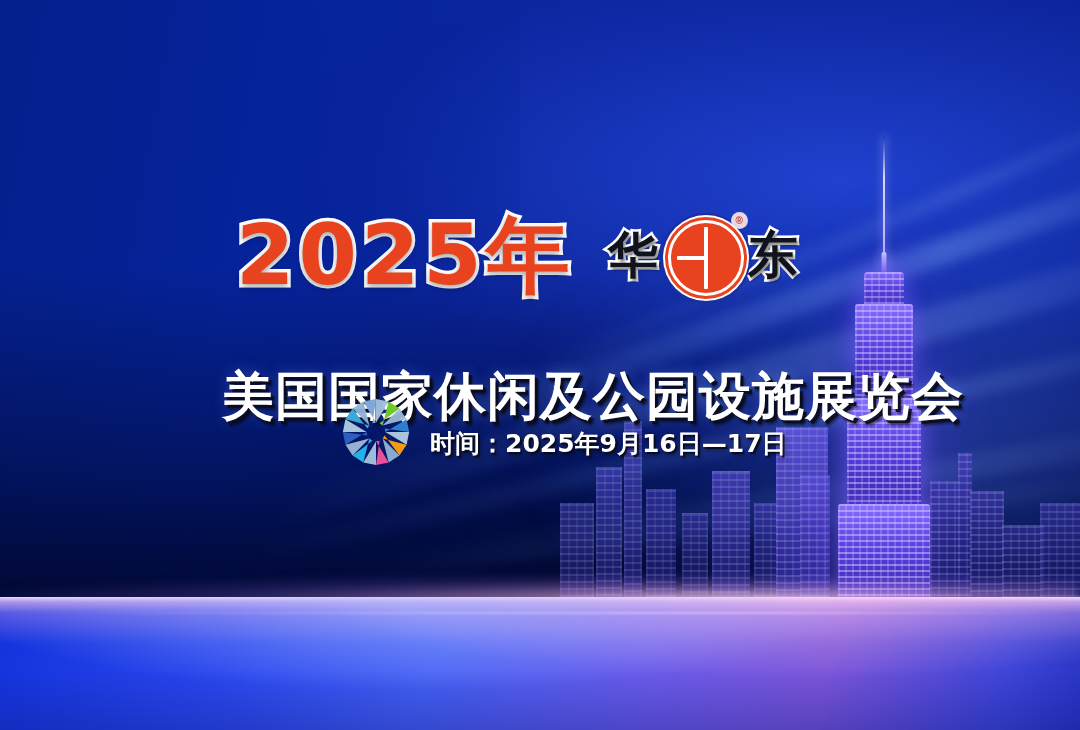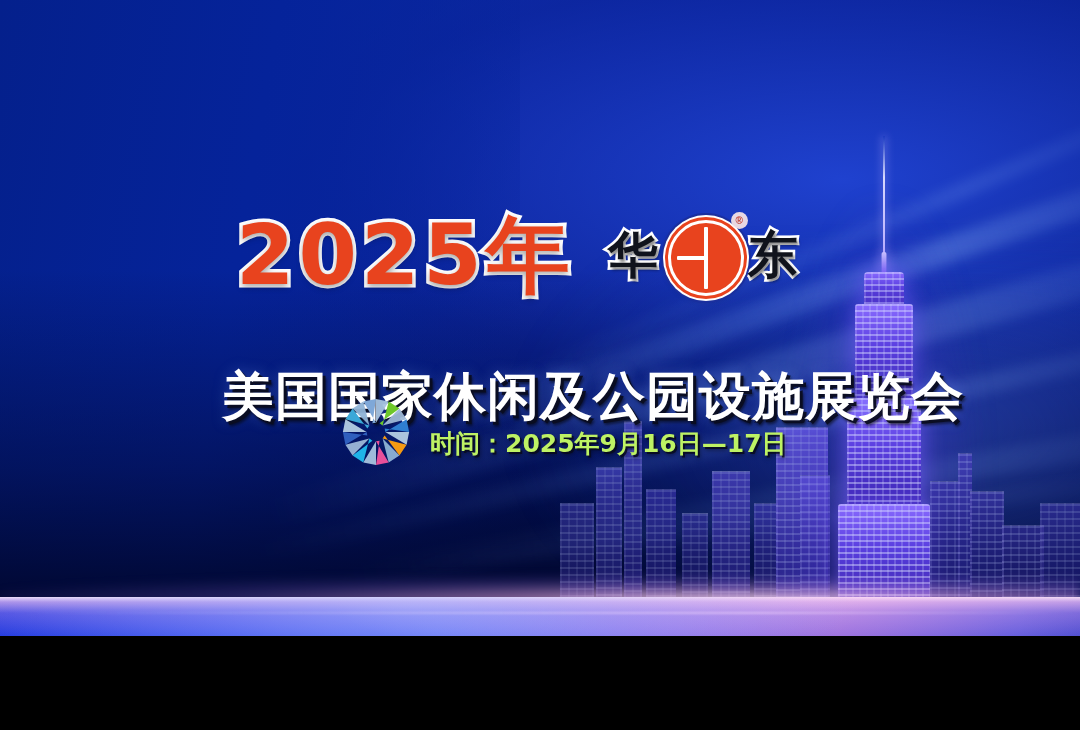--- a/index.html
+++ b/index.html
@@ -1,20 +1,20 @@
 <!DOCTYPE html>
 <html><head>
 <meta charset="utf-8">
 <style>
   html,body{margin:0;padding:0;background:#000;}
   body{font-family:"Liberation Sans","DejaVu Sans",sans-serif;}
 
   .banner{
     position:relative;
-    width:1080px;height:636px;
+    width:1080px;height:730px;
     overflow:hidden;
     background:#052190;
   }
 
   
   .sky{
     position:absolute;left:0;top:0;width:1080px;height:600px;
     background:
       radial-gradient(130% 90% at 78% 30%, rgba(36,72,220,.85) 0%, rgba(17,40,165,.55) 38%, rgba(4,20,110,0) 70%),
       linear-gradient(160deg,#0a2ea8 0%,#062297 28%,#041b80 55%,#03145f 80%,#020d44 100%);
@@ -168,21 +168,21 @@
       4px 5px 3px rgba(0,0,0,.55),
       0 0 14px rgba(120,160,255,.35);
     margin-top: 46px;
   }
 
   .info-block{position:absolute;left:340px;top:396px;display:flex;align-items:center;gap:18px;}
   .pinwheel{position:relative;width:72px;height:72px;flex:0 0 72px;}
   .info-lines{display:flex;flex-direction:column;gap:7px;}
   .info-line{
     font-family:"DejaVu Sans","Liberation Sans",sans-serif;
-    font-size:25px;font-weight:bold;color:#bef264;line-height:1.15;white-space:nowrap;
+    font-size:25px;font-weight:bold;color:#ffffff;line-height:1.15;white-space:nowrap;
     text-shadow:2px 2px 0 rgba(8,10,28,.85),2px 3px 4px rgba(0,0,0,.5);
     margin-top:24px;
   }
 </style>
 </head>
 <body>
 
 <div class="banner">
 
   <div class="sky"></div>

